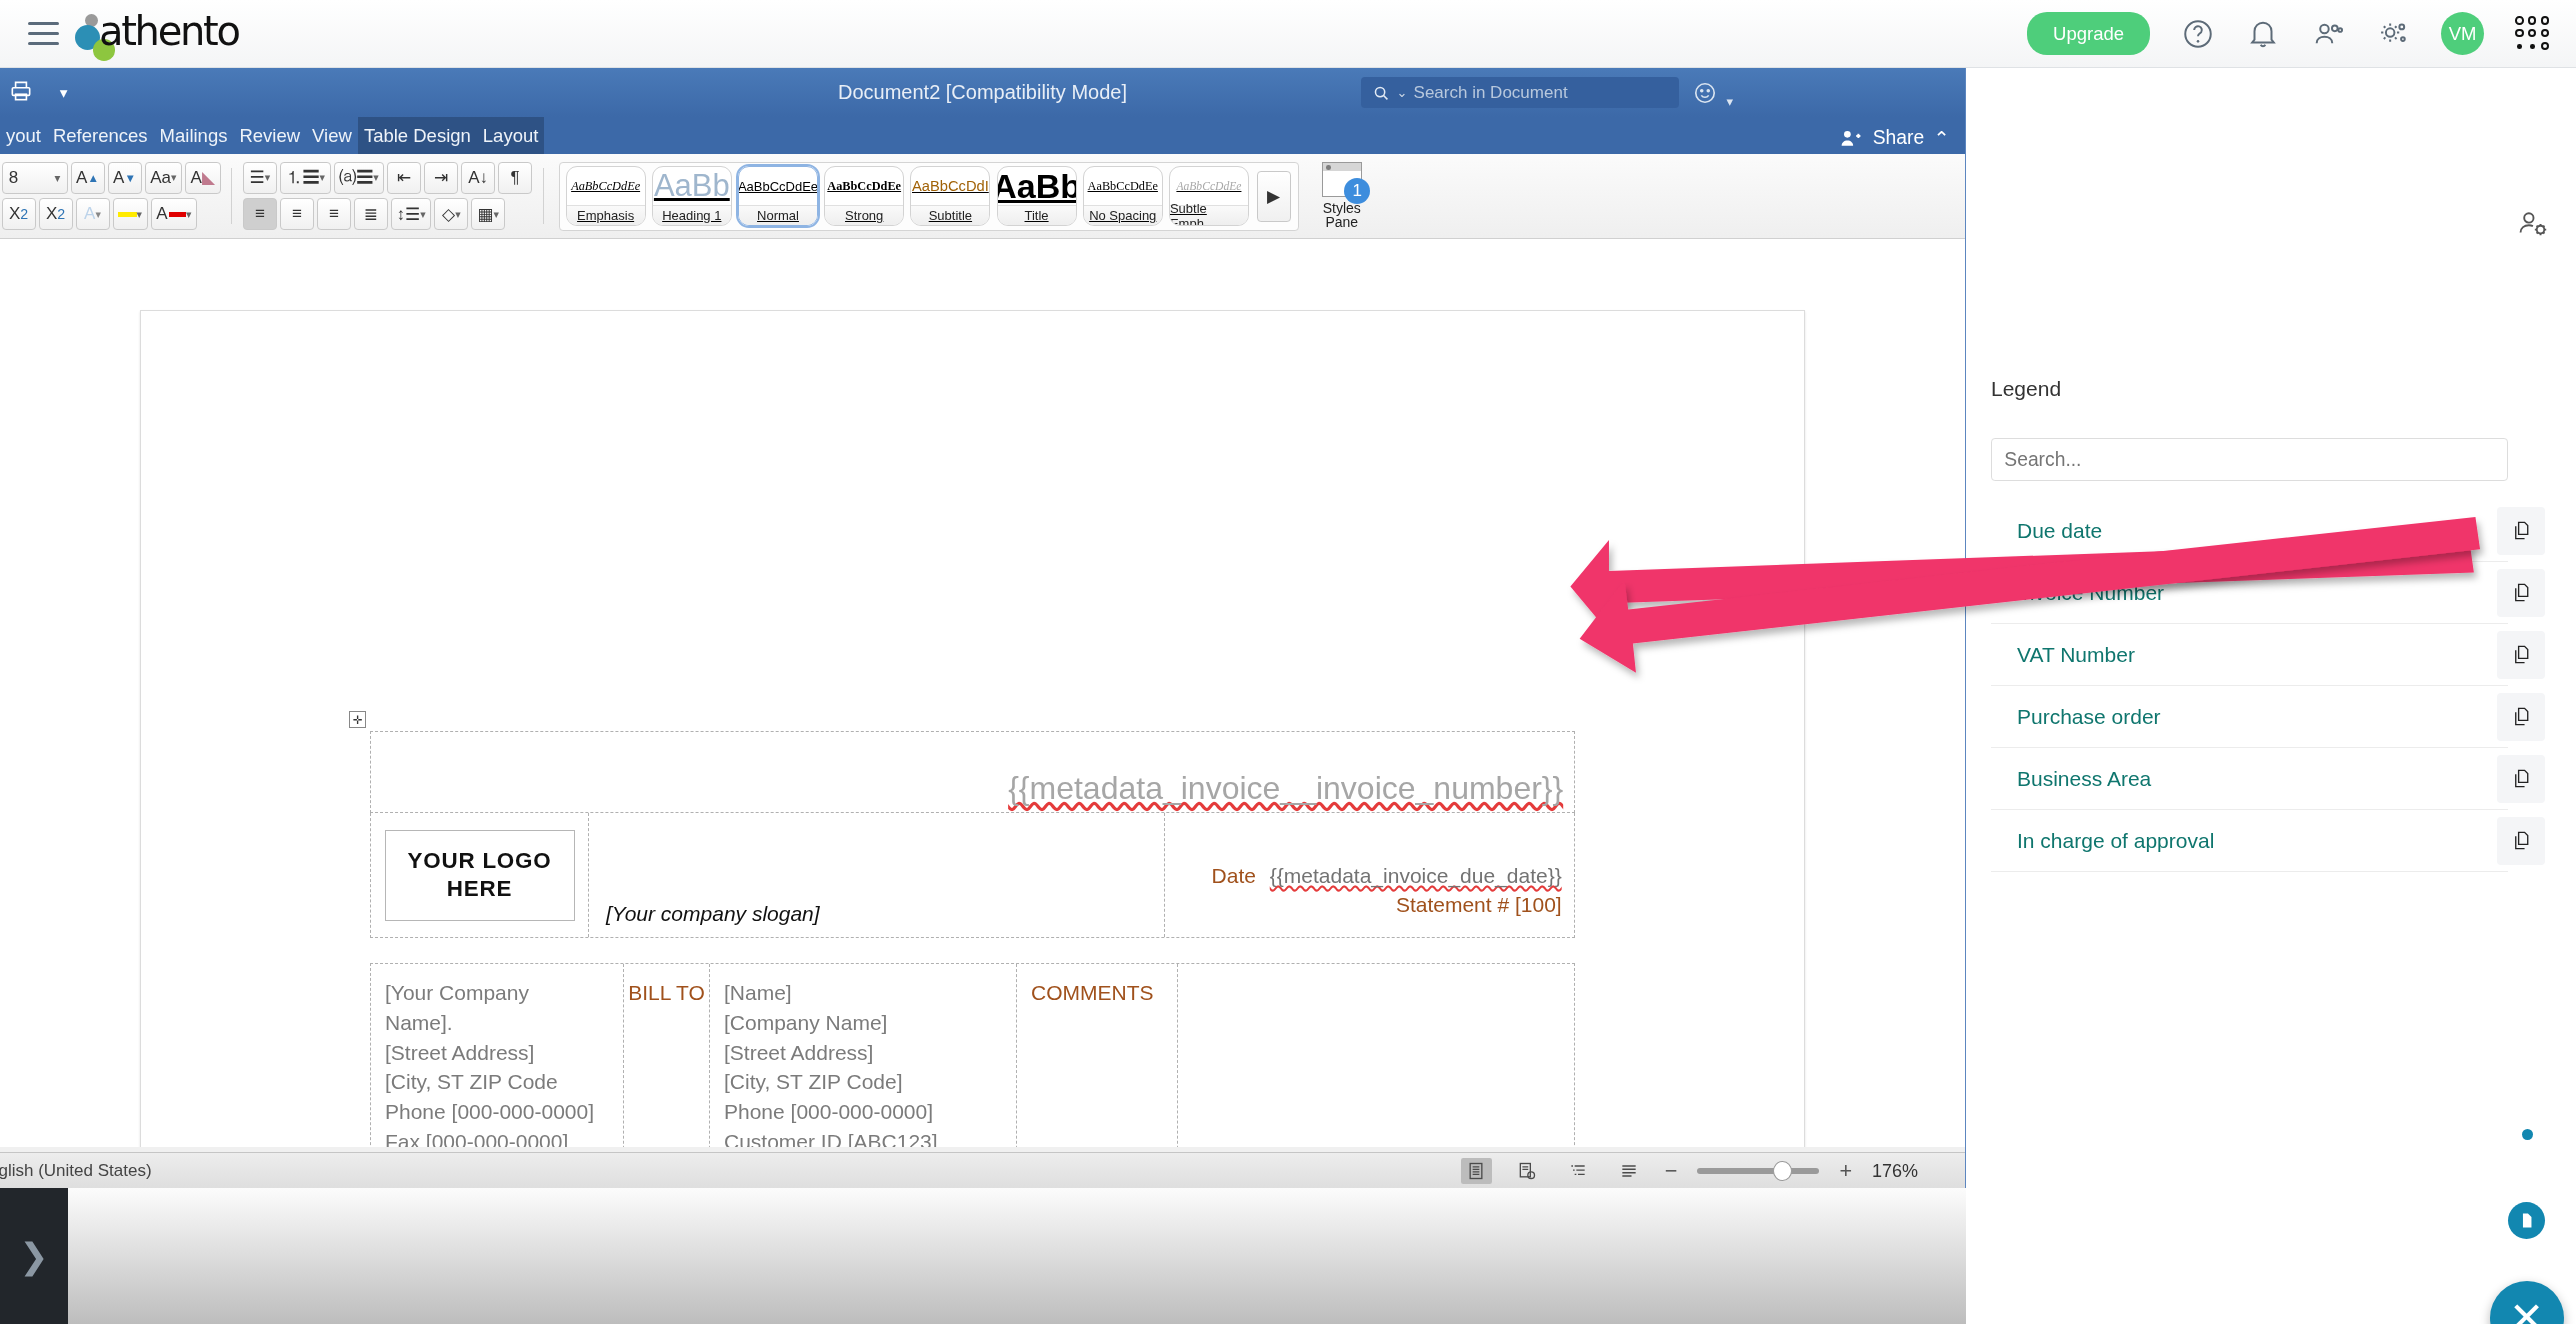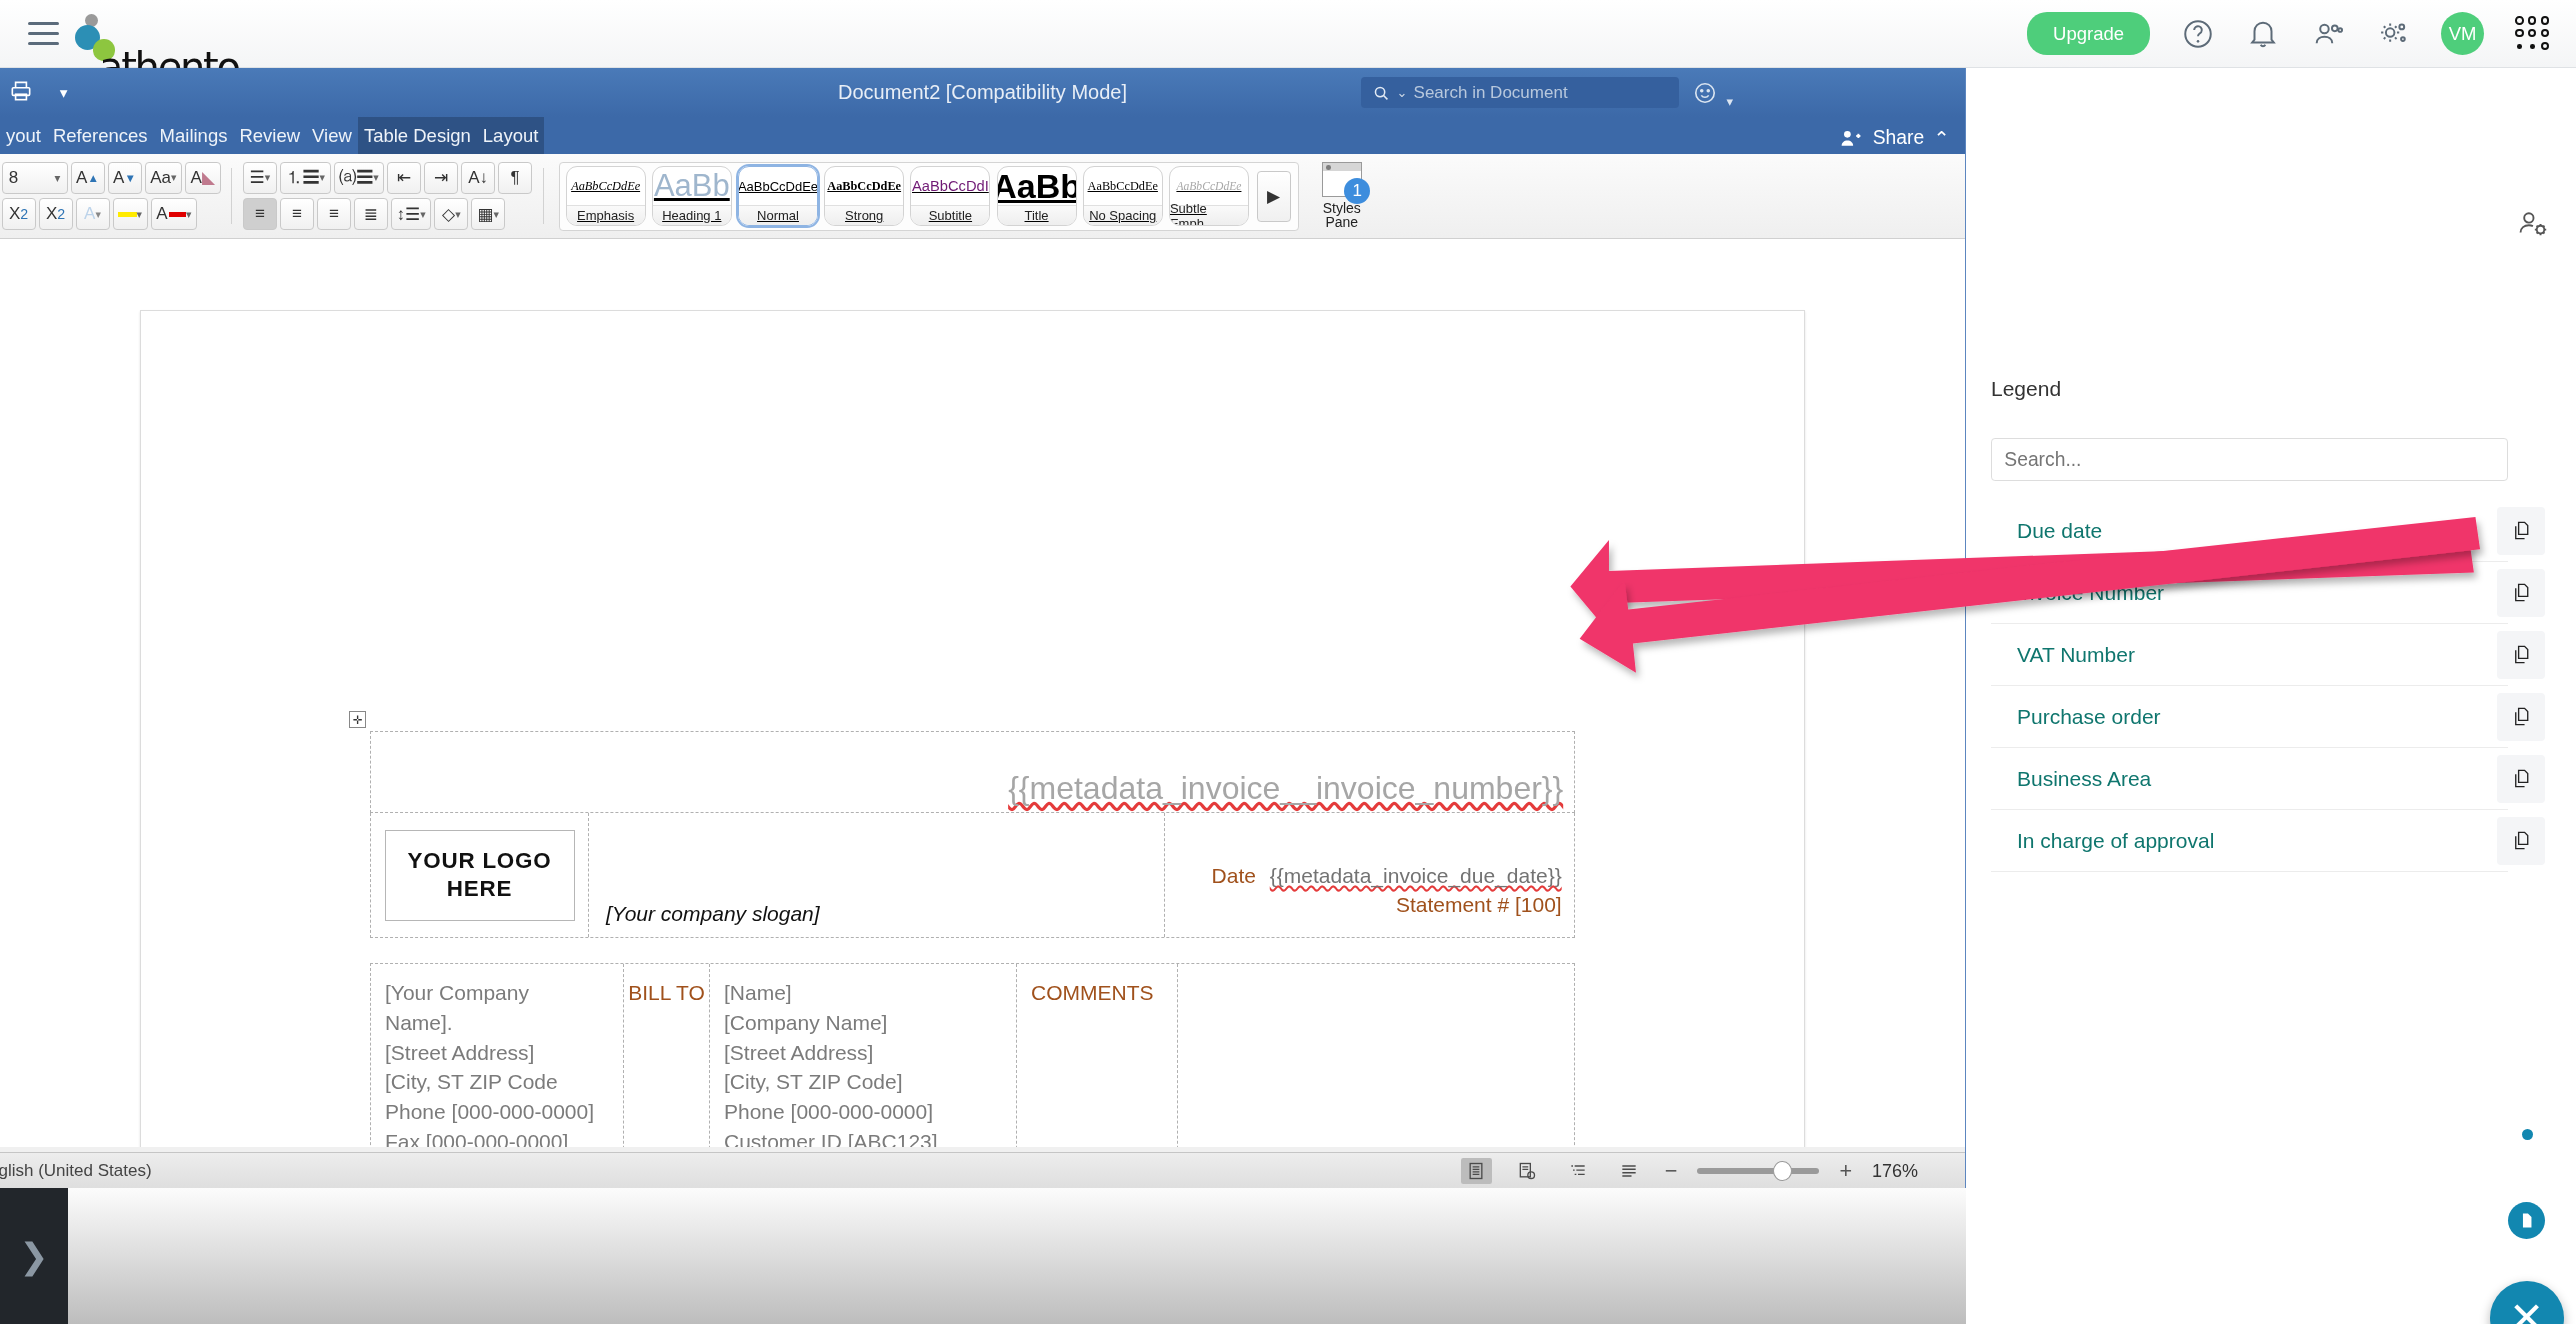--- a/index.html
+++ b/index.html
@@ -18,21 +18,21 @@
   .brand { margin-left:14px; position:relative; height:48px; width:177px; }
   .brand .dots { position:absolute; left:0; top:4.6px; width:46px; height:43px; }
   .brand .d1 { position:absolute; width:13px; height:13px; border-radius:50%;
                background:#9a9a9a; left:12.3px; top:0px; }
   .brand .d2 { position:absolute; width:25px; height:25px; border-radius:50%;
                background:#2c8fb5; left:2.3px; top:10.8px; }
   .brand .d3 { position:absolute; width:21.6px; height:21.6px; border-radius:50%;
                background:#8dc63f; left:20px; top:25px; }
   .brand .word { position:absolute; left:26px; top:-1.5px; font-size:40px;
                  letter-spacing:-2.3px; color:#111; font-family:"DejaVu Sans", sans-serif;
-                 font-weight:400;margin-top:36px; }
+                 font-weight:400; }
   .topright { margin-left:auto; display:flex; align-items:center; gap:31px;
               margin-right:26px; }
   .upgrade-btn { background:#4ece7b; color:#fff; border:none; border-radius:20px;
                  padding:10.8px 26px; font-size:18.5px; cursor:pointer; }
   .ticon { width:34px; height:34px; color:#5d6b78; cursor:pointer; }
   .ticon svg { width:34px; height:34px; display:block; }
   .avatar { width:43px; height:43px; border-radius:50%; background:#4ece7b;
             color:#fff; display:flex; align-items:center; justify-content:center;
             font-size:18.5px; cursor:pointer; }
   .grid9 { width:35px; height:35px; display:grid; grid-template-columns:repeat(3,1fr);
@@ -405,21 +405,21 @@
           <div class="style-lbl">Normal</div>
         </div>
         <div class="style-card">
           <div class="style-prev">
             <span style="font-size:12.3px;font-weight:bold;font-family:'Liberation Serif',serif;">AaBbCcDdEe</span>
           </div>
           <div class="style-lbl">Strong</div>
         </div>
         <div class="style-card">
           <div class="style-prev">
-            <span style="font-size:14.7px;color:#701a75;white-space:nowrap;">AaBbCcDdI</span>
+            <span style="font-size:14.7px;color:#a16207;white-space:nowrap;">AaBbCcDdI</span>
           </div>
           <div class="style-lbl">Subtitle</div>
         </div>
         <div class="style-card">
           <div class="style-prev">
             <span style="font-size:34px;font-weight:bold;white-space:nowrap;">AaBb</span>
           </div>
           <div class="style-lbl">Title</div>
         </div>
         <div class="style-card">

